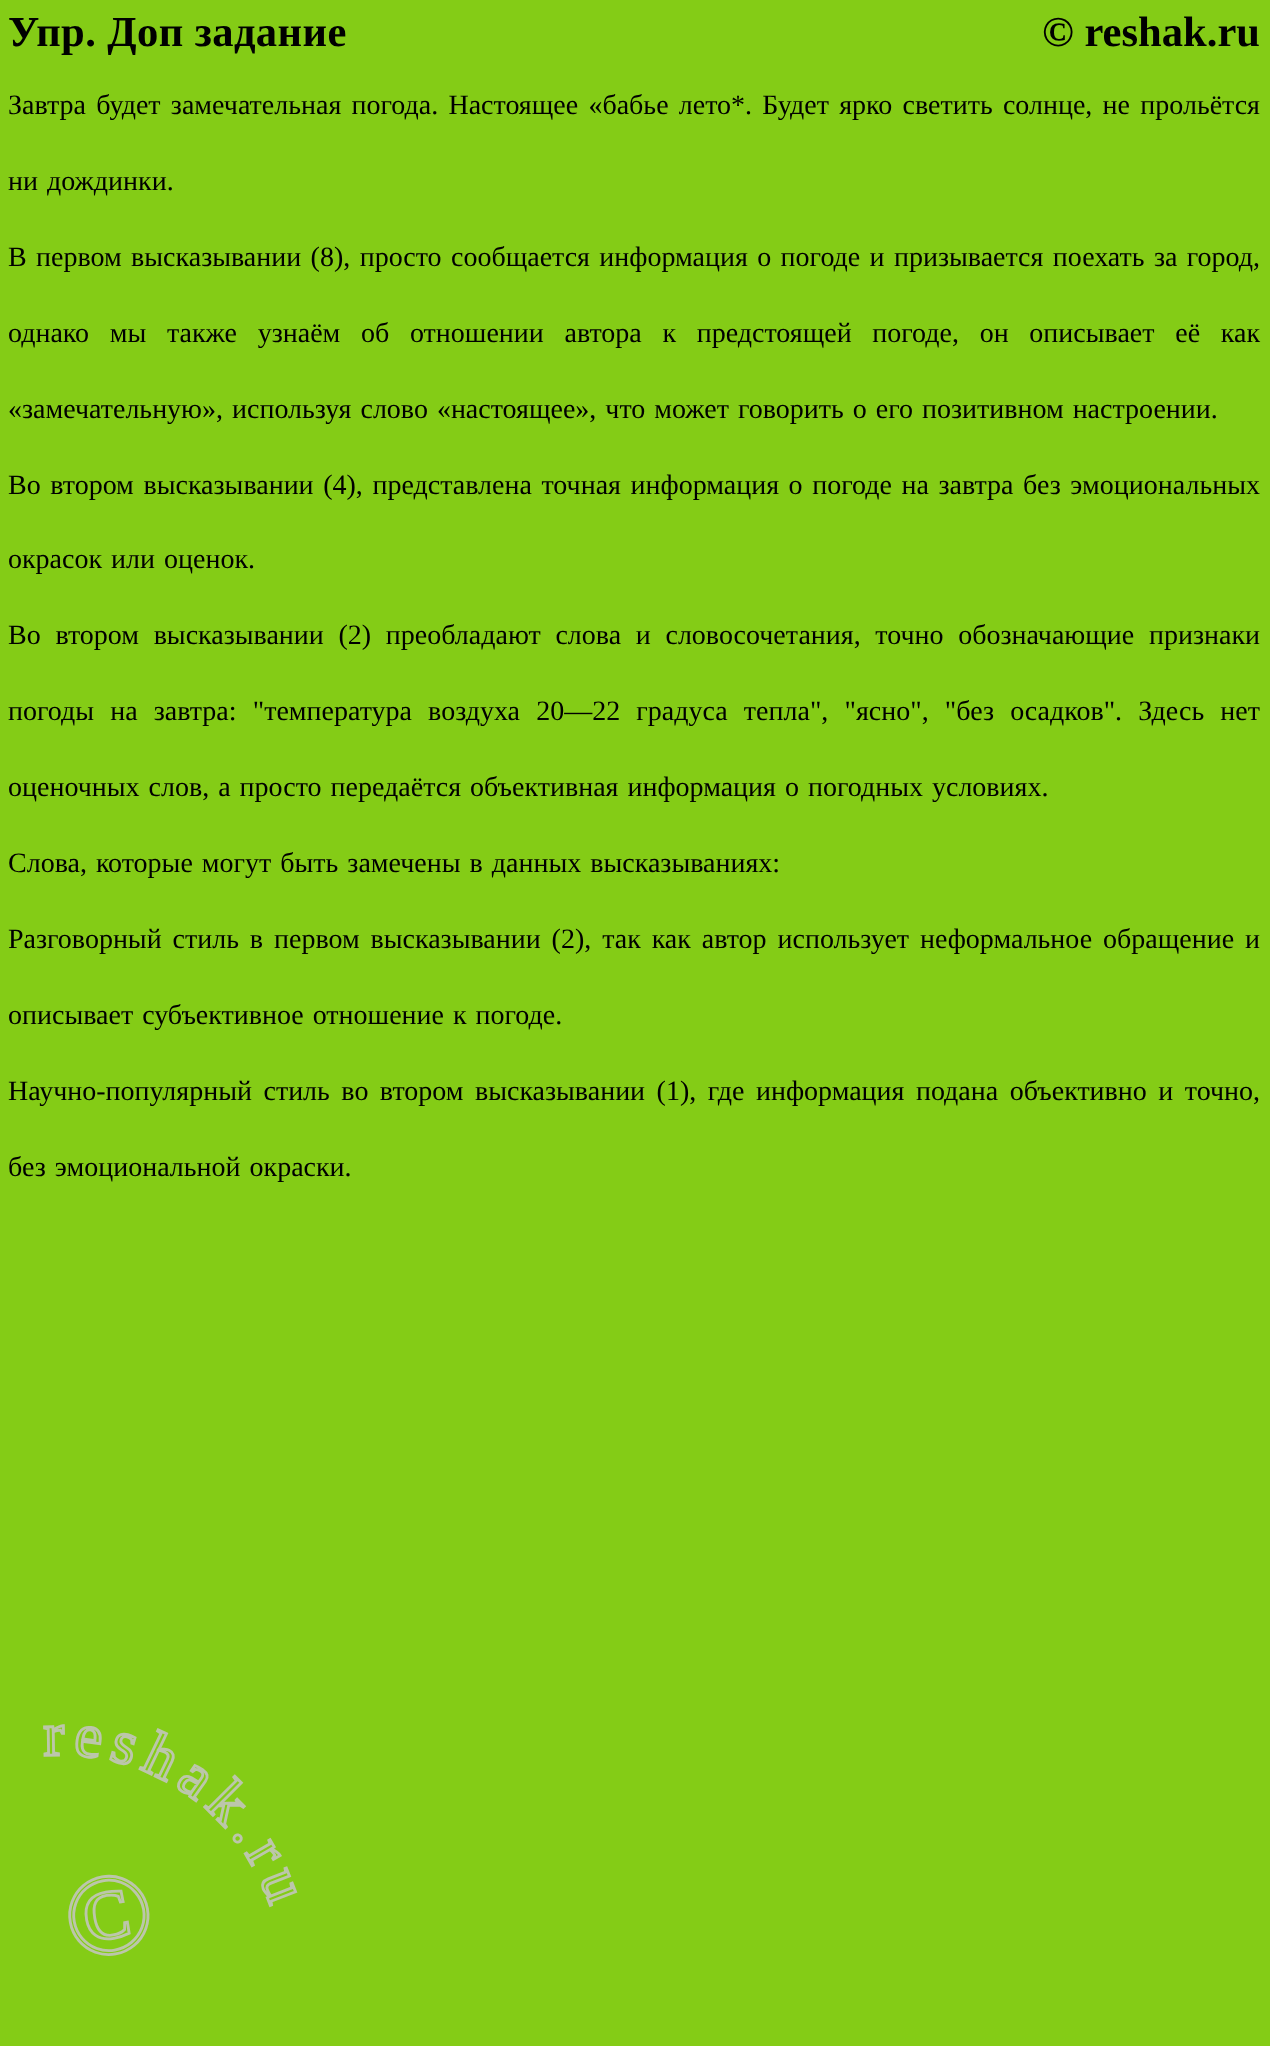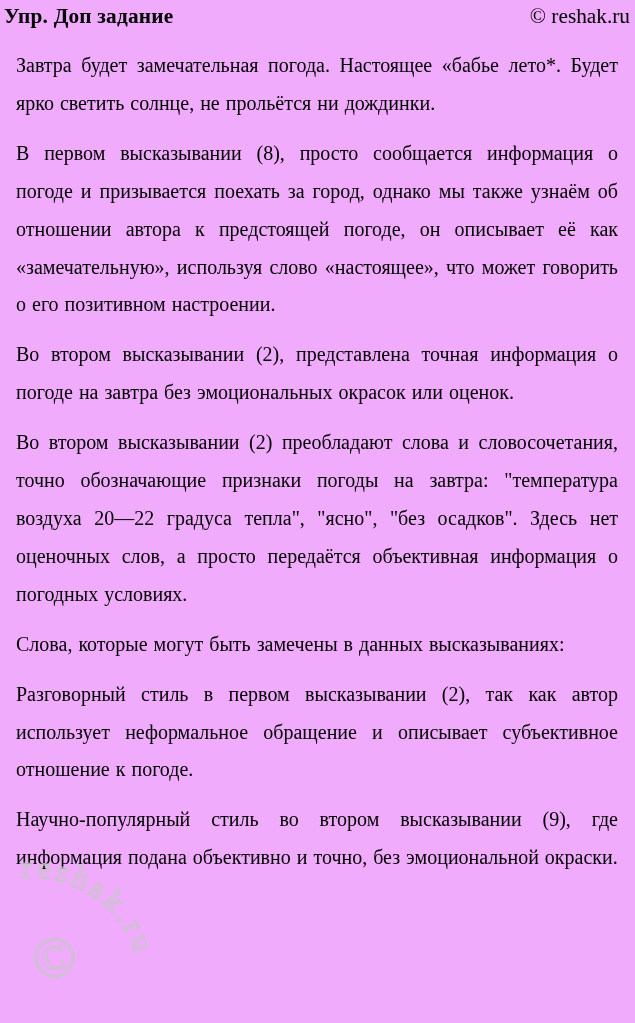--- a/index.html
+++ b/index.html
@@ -10,40 +10,40 @@
     overflow: hidden;
     background: #ffffff;
   }
   .page {
     position: relative;
     width: 626px;
     height: 1020px;
     padding: 3px 5px 0 4px;
     font-family: "Liberation Serif", "DejaVu Serif", serif;
     color: #000000;
-    background: #f0abfc;
+    background: #84cc16;
   }
   .header {
     display: flex;
     justify-content: space-between;
     align-items: flex-start;
     height: 32px;
     font-size: 21.3px;
     line-height: 26px;
   }
   .title {
     font-weight: bold;
     letter-spacing: 0.2px;
   }
   .copyright {
-    font-weight: normal;
+    font-weight: bold;
   }
   .page p {
-    margin: 12px;
-    font-size: 20px;
+    margin: 0;
+    font-size: 14px;
     line-height: 37.9px;
     text-align: justify;
     word-spacing: 1px;
   }
   .watermark {
     position: absolute;
     left: 0;
     top: 850px;
     width: 180px;
     height: 173px;
@@ -71,25 +71,25 @@
 
 <div class="page">
 
   <div class="header">
     <span class="title">Упр. Доп задание</span>
     <span class="copyright">© reshak.ru</span>
   </div>
 
   <p>Завтра будет замечательная погода. Настоящее «бабье лето*. Будет ярко светить солнце, не прольётся ни дождинки.</p>
   <p>В первом высказывании (8), просто сообщается информация о погоде и призывается поехать за город, однако мы также узнаём об отношении автора к предстоящей погоде, он описывает её как «замечательную», используя слово «настоящее», что может говорить о его позитивном настроении.</p>
-  <p>Во втором высказывании (2), представлена точная информация о погоде на завтра без эмоциональных окрасок или оценок.</p>
+  <p>Во втором высказывании (4), представлена точная информация о погоде на завтра без эмоциональных окрасок или оценок.</p>
   <p>Во втором высказывании (2) преобладают слова и словосочетания, точно обозначающие признаки погоды на завтра: "температура воздуха 20—22 градуса тепла", "ясно", "без осадков". Здесь нет оценочных слов, а просто передаётся объективная информация о погодных условиях.</p>
   <p>Слова, которые могут быть замечены в данных высказываниях:</p>
   <p>Разговорный стиль в первом высказывании (2), так как автор использует неформальное обращение и описывает субъективное отношение к погоде.</p>
-  <p>Научно-популярный стиль во втором высказывании (9), где информация подана объективно и точно, без эмоциональной окраски.</p>
+  <p>Научно-популярный стиль во втором высказывании (1), где информация подана объективно и точно, без эмоциональной окраски.</p>
 
   <svg class="watermark" viewBox="0 0 180 173" xmlns="http://www.w3.org/2000/svg">
     <defs>
       <path id="wm-arc" d="M 20 28 A 110 110 0 0 1 140 125" fill="none"></path>
     </defs>
     <text class="wm-text">
       <textPath href="#wm-arc" startOffset="2">reshak.ru</textPath>
     </text>
     <text class="wm-symbol" x="32" y="126" transform="rotate(-10 58 105)">©</text>
   </svg>

